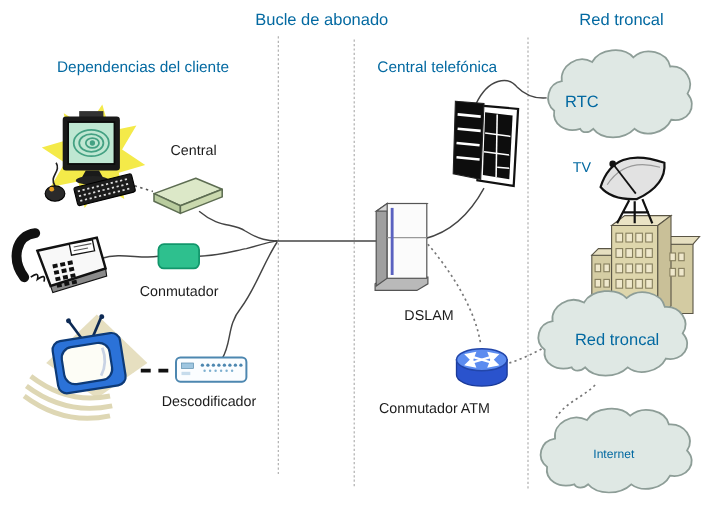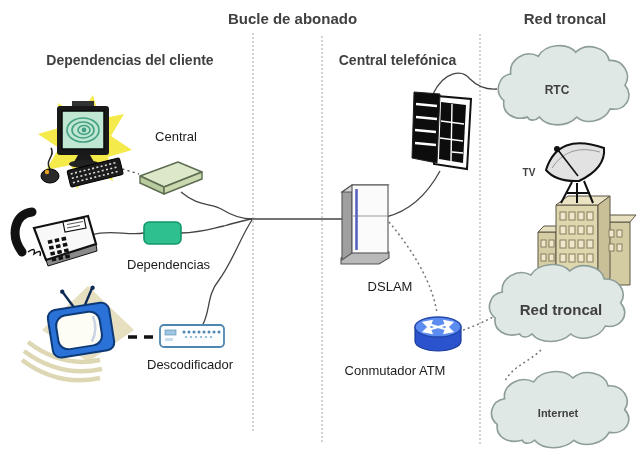--- a/index.html
+++ b/index.html
@@ -1,20 +1,20 @@
 <!DOCTYPE html>
 <html><head>
 <meta charset="utf-8">
 <style>
   html,body{margin:0;padding:0;background:#fff;}
   .stage{position:relative;width:640px;height:466px;background:#ffffff;
          font-family:"Liberation Sans",sans-serif;overflow:hidden;}
   .stage svg{position:absolute;left:0;top:0;}
   .lbl{position:absolute;color:#1c1c1c;font-size:13px;text-align:center;line-height:1.15;}
-  .bold{font-weight:bold;color:#404040;}
+  .bold{font-weight:normal;color:#0369a1;}
 </style>
 </head>
 <body>
 
 <div class="stage">
 
 <svg width="640" height="466" viewBox="0 0 640 466">
   <defs>
     <path id="cloud-base" d="M34,70 C20,74 8,66 10,54 C0,46 4,30 17,28 C15,14 32,4 45,11
       C52,-1 74,-3 83,7 C94,-3 114,2 117,15 C131,14 140,28 133,39 C143,50 133,65 118,62
@@ -233,22 +233,22 @@
     </g>
   </g>
 </svg>
 
 <div class="lbl bold" style="left:205px;top:10px;width:175px;font-size:15px">Bucle de abonado</div>
 <div class="lbl bold" style="left:500px;top:10px;width:130px;font-size:15px">Red troncal</div>
 <div class="lbl bold" style="left:330px;top:52px;width:135px;font-size:14px">Central telefónica</div>
 <div class="lbl bold" style="left:35px;top:52px;width:190px;font-size:14px">Dependencias del cliente</div>
 
 <div class="lbl" style="left:145px;top:130px;width:62px">Central</div>
-<div class="lbl bold" style="left:532px;top:84px;width:50px;font-size:12px">RTC</div>
-<div class="lbl bold" style="left:510px;top:167px;width:38px;font-size:10px">TV</div>
-<div class="lbl" style="left:127px;top:258px;width:70px">Dependencias</div>
+<div class="lbl bold" style="left:504px;top:84px;width:50px;font-size:15px">RTC</div>
+<div class="lbl bold" style="left:510px;top:145px;width:38px;font-size:13px">TV</div>
+<div class="lbl" style="left:127px;top:258px;width:70px">Conmutador</div>
 <div class="lbl" style="left:359px;top:280px;width:62px">DSLAM</div>
 <div class="lbl" style="left:138px;top:358px;width:104px">Descodificador</div>
 <div class="lbl" style="left:340px;top:364px;width:110px">Conmutador ATM</div>
 <div class="lbl bold" style="left:500px;top:301px;width:122px;font-size:15px">Red troncal</div>
 <div class="lbl bold" style="left:502px;top:407px;width:112px;font-size:11px">Internet</div>
 
 </div>
 
 </body></html>

